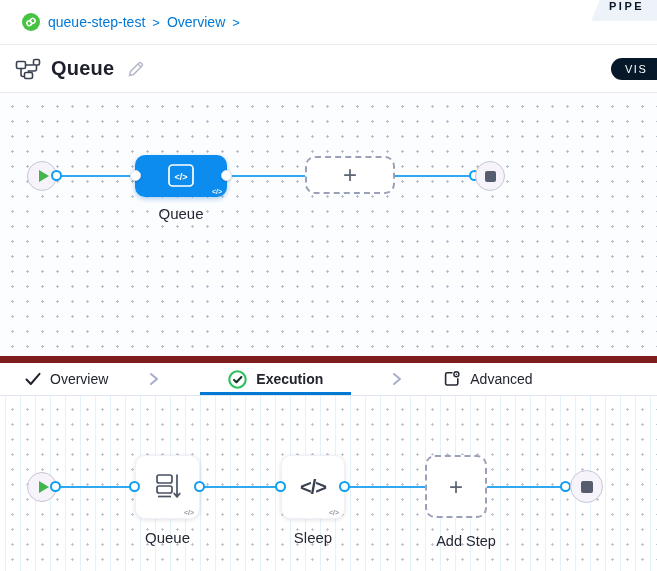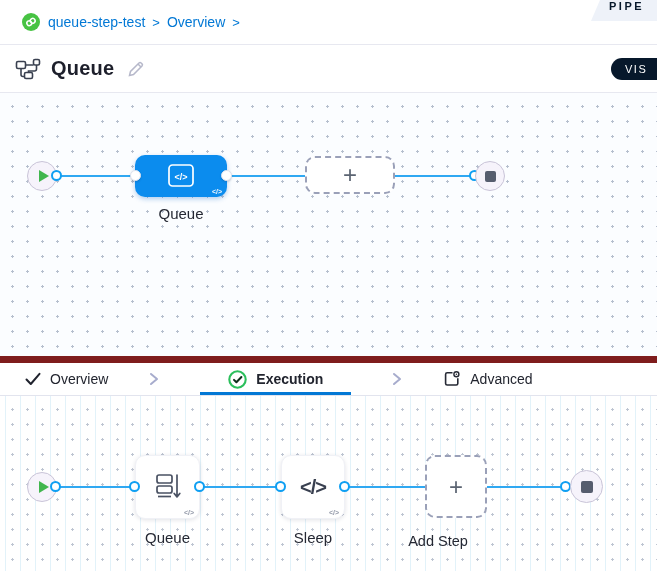--- a/index.html
+++ b/index.html
@@ -214,21 +214,21 @@
       <span class="sleep-glyph">&lt;/&gt;</span>
       <span class="corner-code on-white">&lt;/&gt;</span>
     </div>
     <div class="port" style="left:275px; top:85px;"></div>
     <div class="port" style="left:339px; top:85px;"></div>
     <div class="node-label" style="left:281px; top:133px; width:64px;">Sleep</div>
 
     <div class="dashed-add" style="left:425px; top:59px; width:62px; height:63px;">
       <span class="plus-glyph">+</span>
     </div>
-    <div class="node-label" style="left:388px; top:137px; width:100px; font-size:14.5px;">Add Step</div>
+    <div class="node-label" style="left:416px; top:137px; width:100px; font-size:14.5px;">Add Step</div>
 
     <div class="port" style="left:560px; top:85px;"></div>
     <div class="node-circle" style="left:570px; top:74px; width:33px; height:33px;">
       <div class="stop-sq" style="width:12px; height:12px;"></div>
     </div>
   </div>
 
 </div>
 
 </body></html>

